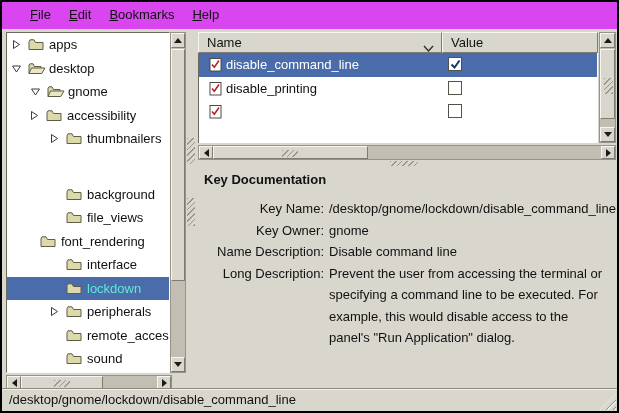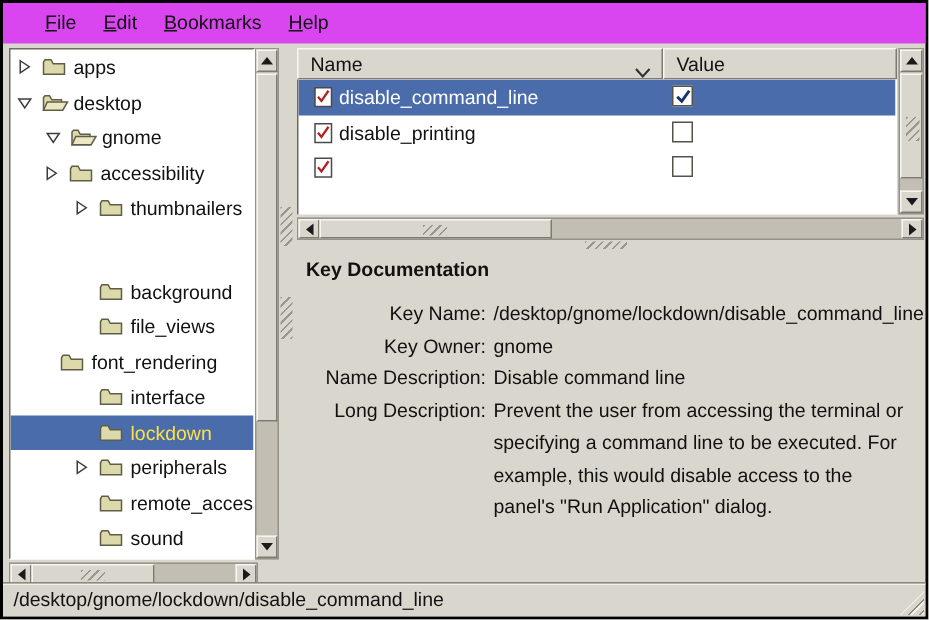--- a/index.html
+++ b/index.html
@@ -20,21 +20,21 @@
   .grip    { background:repeating-linear-gradient(135deg,#9a968b 0 1px,transparent 1px 4px); }
   .sbtn    { position:absolute; display:flex; align-items:center; justify-content:center; }
   .tri-up    { width:0; height:0; border-left:4px solid transparent; border-right:4px solid transparent; border-bottom:5px solid #1a1a1a; }
   .tri-down  { width:0; height:0; border-left:4px solid transparent; border-right:4px solid transparent; border-top:5px solid #1a1a1a; }
   .tri-left  { width:0; height:0; border-top:4px solid transparent; border-bottom:4px solid transparent; border-right:5px solid #1a1a1a; }
   .tri-right { width:0; height:0; border-top:4px solid transparent; border-bottom:4px solid transparent; border-left:5px solid #1a1a1a; }
   
   #tree-panel { position:absolute; left:4px; top:30px; width:164px; height:341px;
     background:#fff; border:1px solid; border-color:#6e6a60 #fdfdfc #fdfdfc #6e6a60; overflow:hidden; }
   .tree-row { position:relative; height:23.5px; display:flex; align-items:center; white-space:nowrap; }
-  .tree-row.selected { background:var(--sel,#4b6caa); color:#fde047; }
+  .tree-row.selected { background:var(--sel,#4b6caa); color:#5eead4; }
   .expander { width:17px; display:inline-flex; justify-content:flex-start; flex:none; }
   .foldericon { width:19px; flex:none; display:inline-flex; }
   .tree-label { padding-left:2px; }
   #tree-vscroll { position:absolute; left:168px; top:30px; width:16px; height:341px; }
   #tree-hscroll { position:absolute; left:4px;  top:373px; width:166px; height:15px; }
   
   #paned-v { position:absolute; left:184px; top:30px; width:12px; height:358px; }
   #paned-v .pgrip { position:absolute; left:1px; width:8px; }
   #paned-h { position:absolute; left:196px; top:158px; width:419px; height:7px; }
   #paned-h .pgrip { position:absolute; top:1px; height:5px; }

